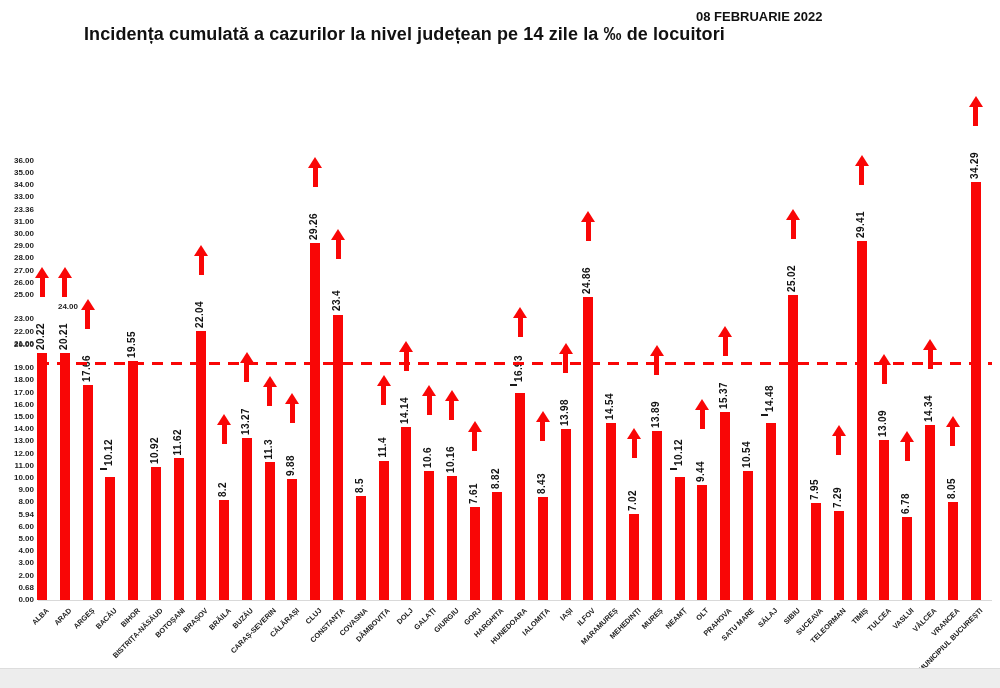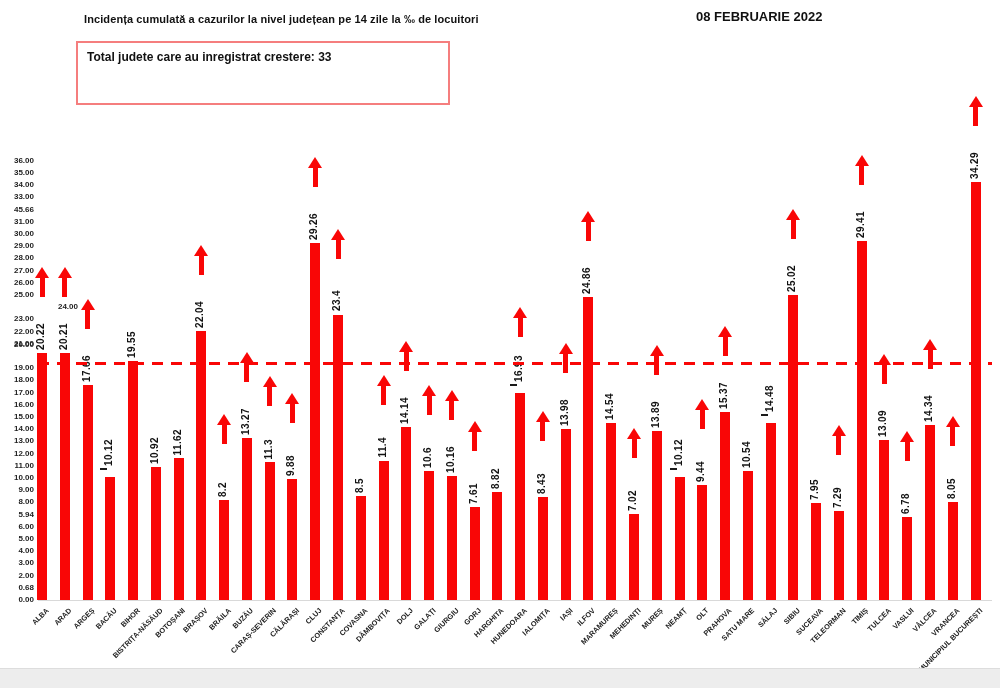--- a/index.html
+++ b/index.html
@@ -1,18 +1,18 @@
 <!DOCTYPE html>
 <html><head>
 <meta charset="utf-8">
 <style>
   html,body{margin:0;padding:0;background:#ffffff;}
   .screen{position:relative;width:1000px;height:688px;background:#ffffff;overflow:hidden;
           font-family:"Liberation Sans",sans-serif;color:#111;}
-  .title{position:absolute;left:84px;top:13px;font-size:11px;font-weight:bold;letter-spacing:.1px;}
+  .title{position:absolute;left:84px;top:24px;font-size:18px;font-weight:bold;letter-spacing:.1px;}
   .date{position:absolute;left:696px;top:9px;font-size:13px;font-weight:bold;}
   .box{position:absolute;border:2px solid #f57e7e;background:#ffffff;box-sizing:border-box;}
   .box-growth{left:76px;top:41px;width:374px;height:64px;padding:7px 8px 0 9px;
               font-size:12px;font-weight:bold;}
   .box-avg{left:568px;top:45px;width:400px;height:64px;padding-top:5px;text-align:center;
            font-family:"Liberation Serif",serif;font-size:13.5px;font-weight:bold;line-height:1.35;}
   .ytick{position:absolute;left:0;width:34px;text-align:right;font-size:8px;font-weight:bold;color:#222;}
   .bar{position:absolute;}
   .vlabel{position:absolute;writing-mode:vertical-rl;transform:rotate(180deg);
           font-size:10px;font-weight:bold;color:#111;letter-spacing:.4px;white-space:nowrap;}
@@ -29,23 +29,20 @@
   .bottom-strip{position:absolute;left:0;top:668px;width:1000px;height:20px;background:#ededed;border-top:1px solid #dddddd;}
 </style>
 </head>
 <body>
 
 <div class="screen">
 
   <div class="title">Incidența cumulată a cazurilor la nivel județean pe 14 zile la ‰ de locuitori</div>
   <div class="date">08 FEBRUARIE 2022</div>
 
-  <div class="box box-growth">
-    <span>Total judete care au inregistrat crestere: 33</span>
-  </div>
 
 
   <div id="plot">
       <div class="ytick" style="top: 595px;">0.00</div>
       <div class="ytick" style="top: 582.8px;">0.68</div>
       <div class="ytick" style="top: 570.6px;">2.00</div>
       <div class="ytick" style="top: 558.4px;">3.00</div>
       <div class="ytick" style="top: 546.2px;">4.00</div>
       <div class="ytick" style="top: 534px;">5.00</div>
       <div class="ytick" style="top: 521.8px;">6.00</div>
@@ -67,21 +64,21 @@
       <div class="ytick" style="top: 326.6px;">22.00</div>
       <div class="ytick" style="top: 314.4px;">23.00</div>
       <div class="ytick" style="top: 302.2px; margin-left: 44px;">24.00</div>
       <div class="ytick" style="top: 290px;">25.00</div>
       <div class="ytick" style="top: 277.8px;">26.00</div>
       <div class="ytick" style="top: 265.6px;">27.00</div>
       <div class="ytick" style="top: 253.4px;">28.00</div>
       <div class="ytick" style="top: 241.2px;">29.00</div>
       <div class="ytick" style="top: 229px;">30.00</div>
       <div class="ytick" style="top: 216.8px;">31.00</div>
-      <div class="ytick" style="top: 204.6px;">45.66</div>
+      <div class="ytick" style="top: 204.6px;">23.36</div>
       <div class="ytick" style="top: 192.4px;">33.00</div>
       <div class="ytick" style="top: 180.2px;">34.00</div>
       <div class="ytick" style="top: 168px;">35.00</div>
       <div class="ytick" style="top: 155.8px;">36.00</div>
       <div class="baseline" style="left: 38px; top: 600px; width: 954px; height: 1px;"></div>
       <div class="bar" style="left: 37px; top: 353.316px; width: 10px; height: 246.684px; background: rgb(249, 6, 6);"></div>
       <div class="vlabel" style="left: 35px; bottom: 337.684px;">20.22</div>
       <div class="arrow" style="left: 34.5px; top: 267.316px;">
         <div class="head"></div>
         <div class="stem"></div>

